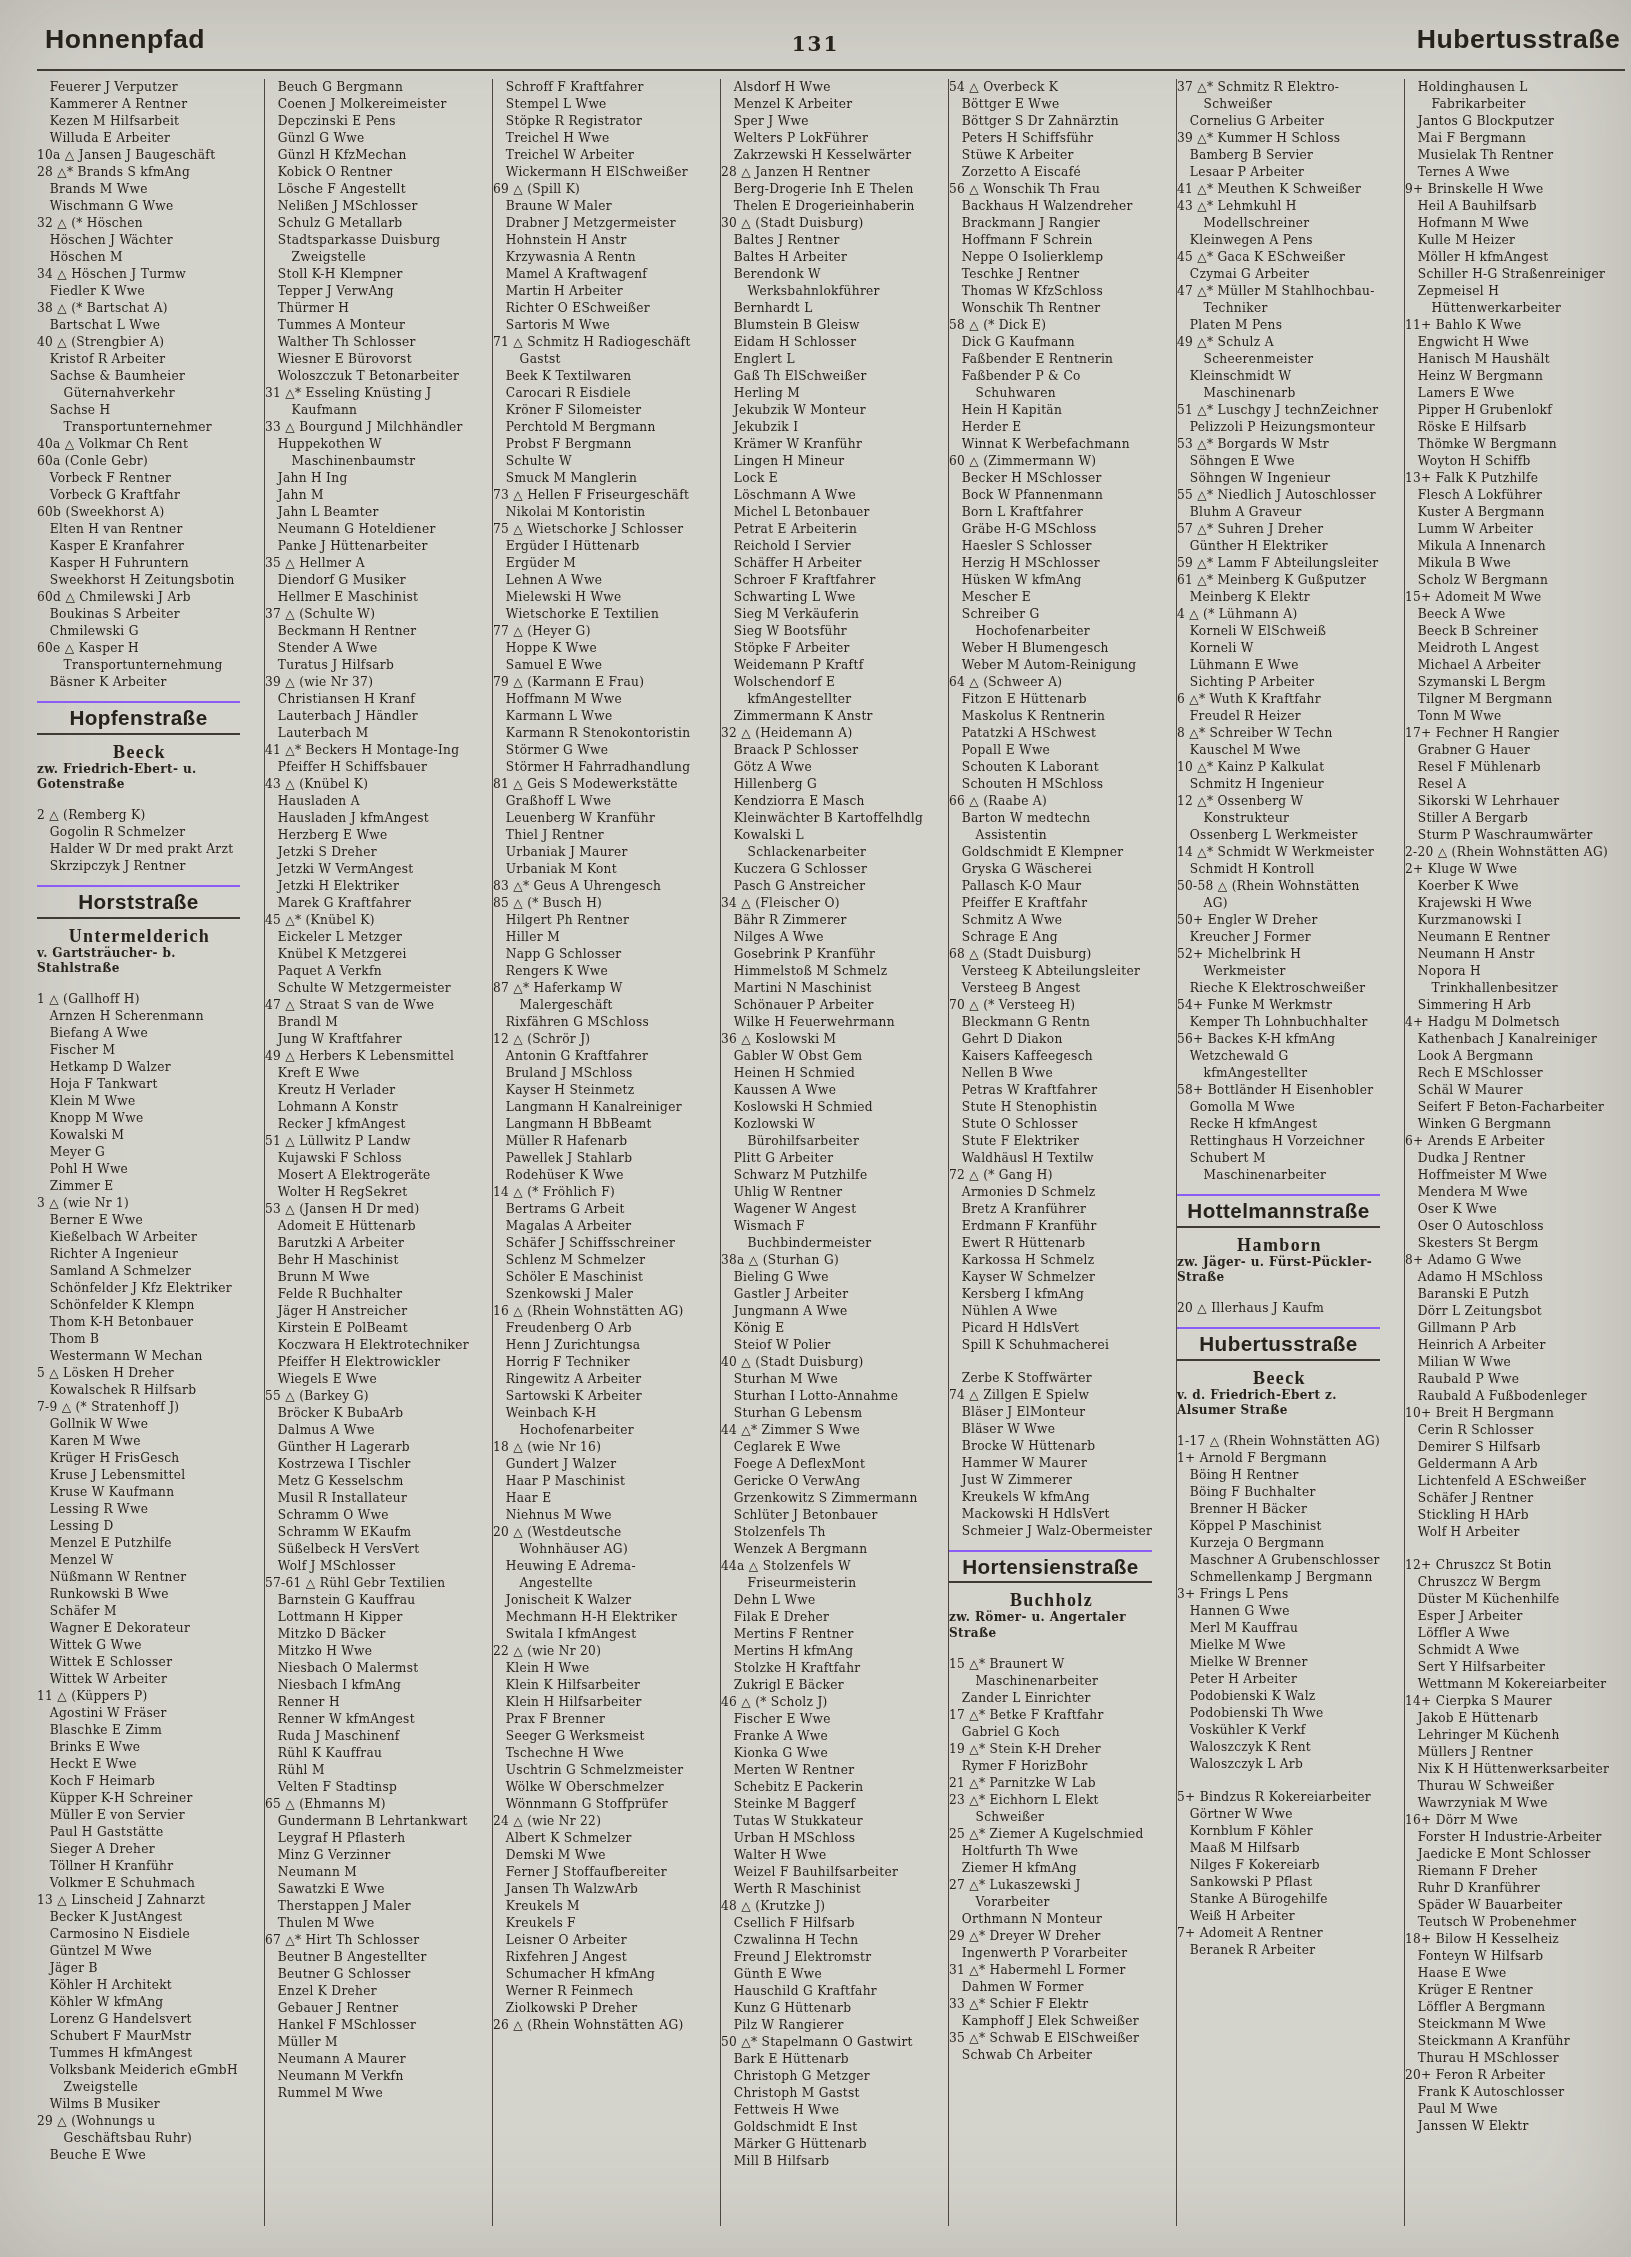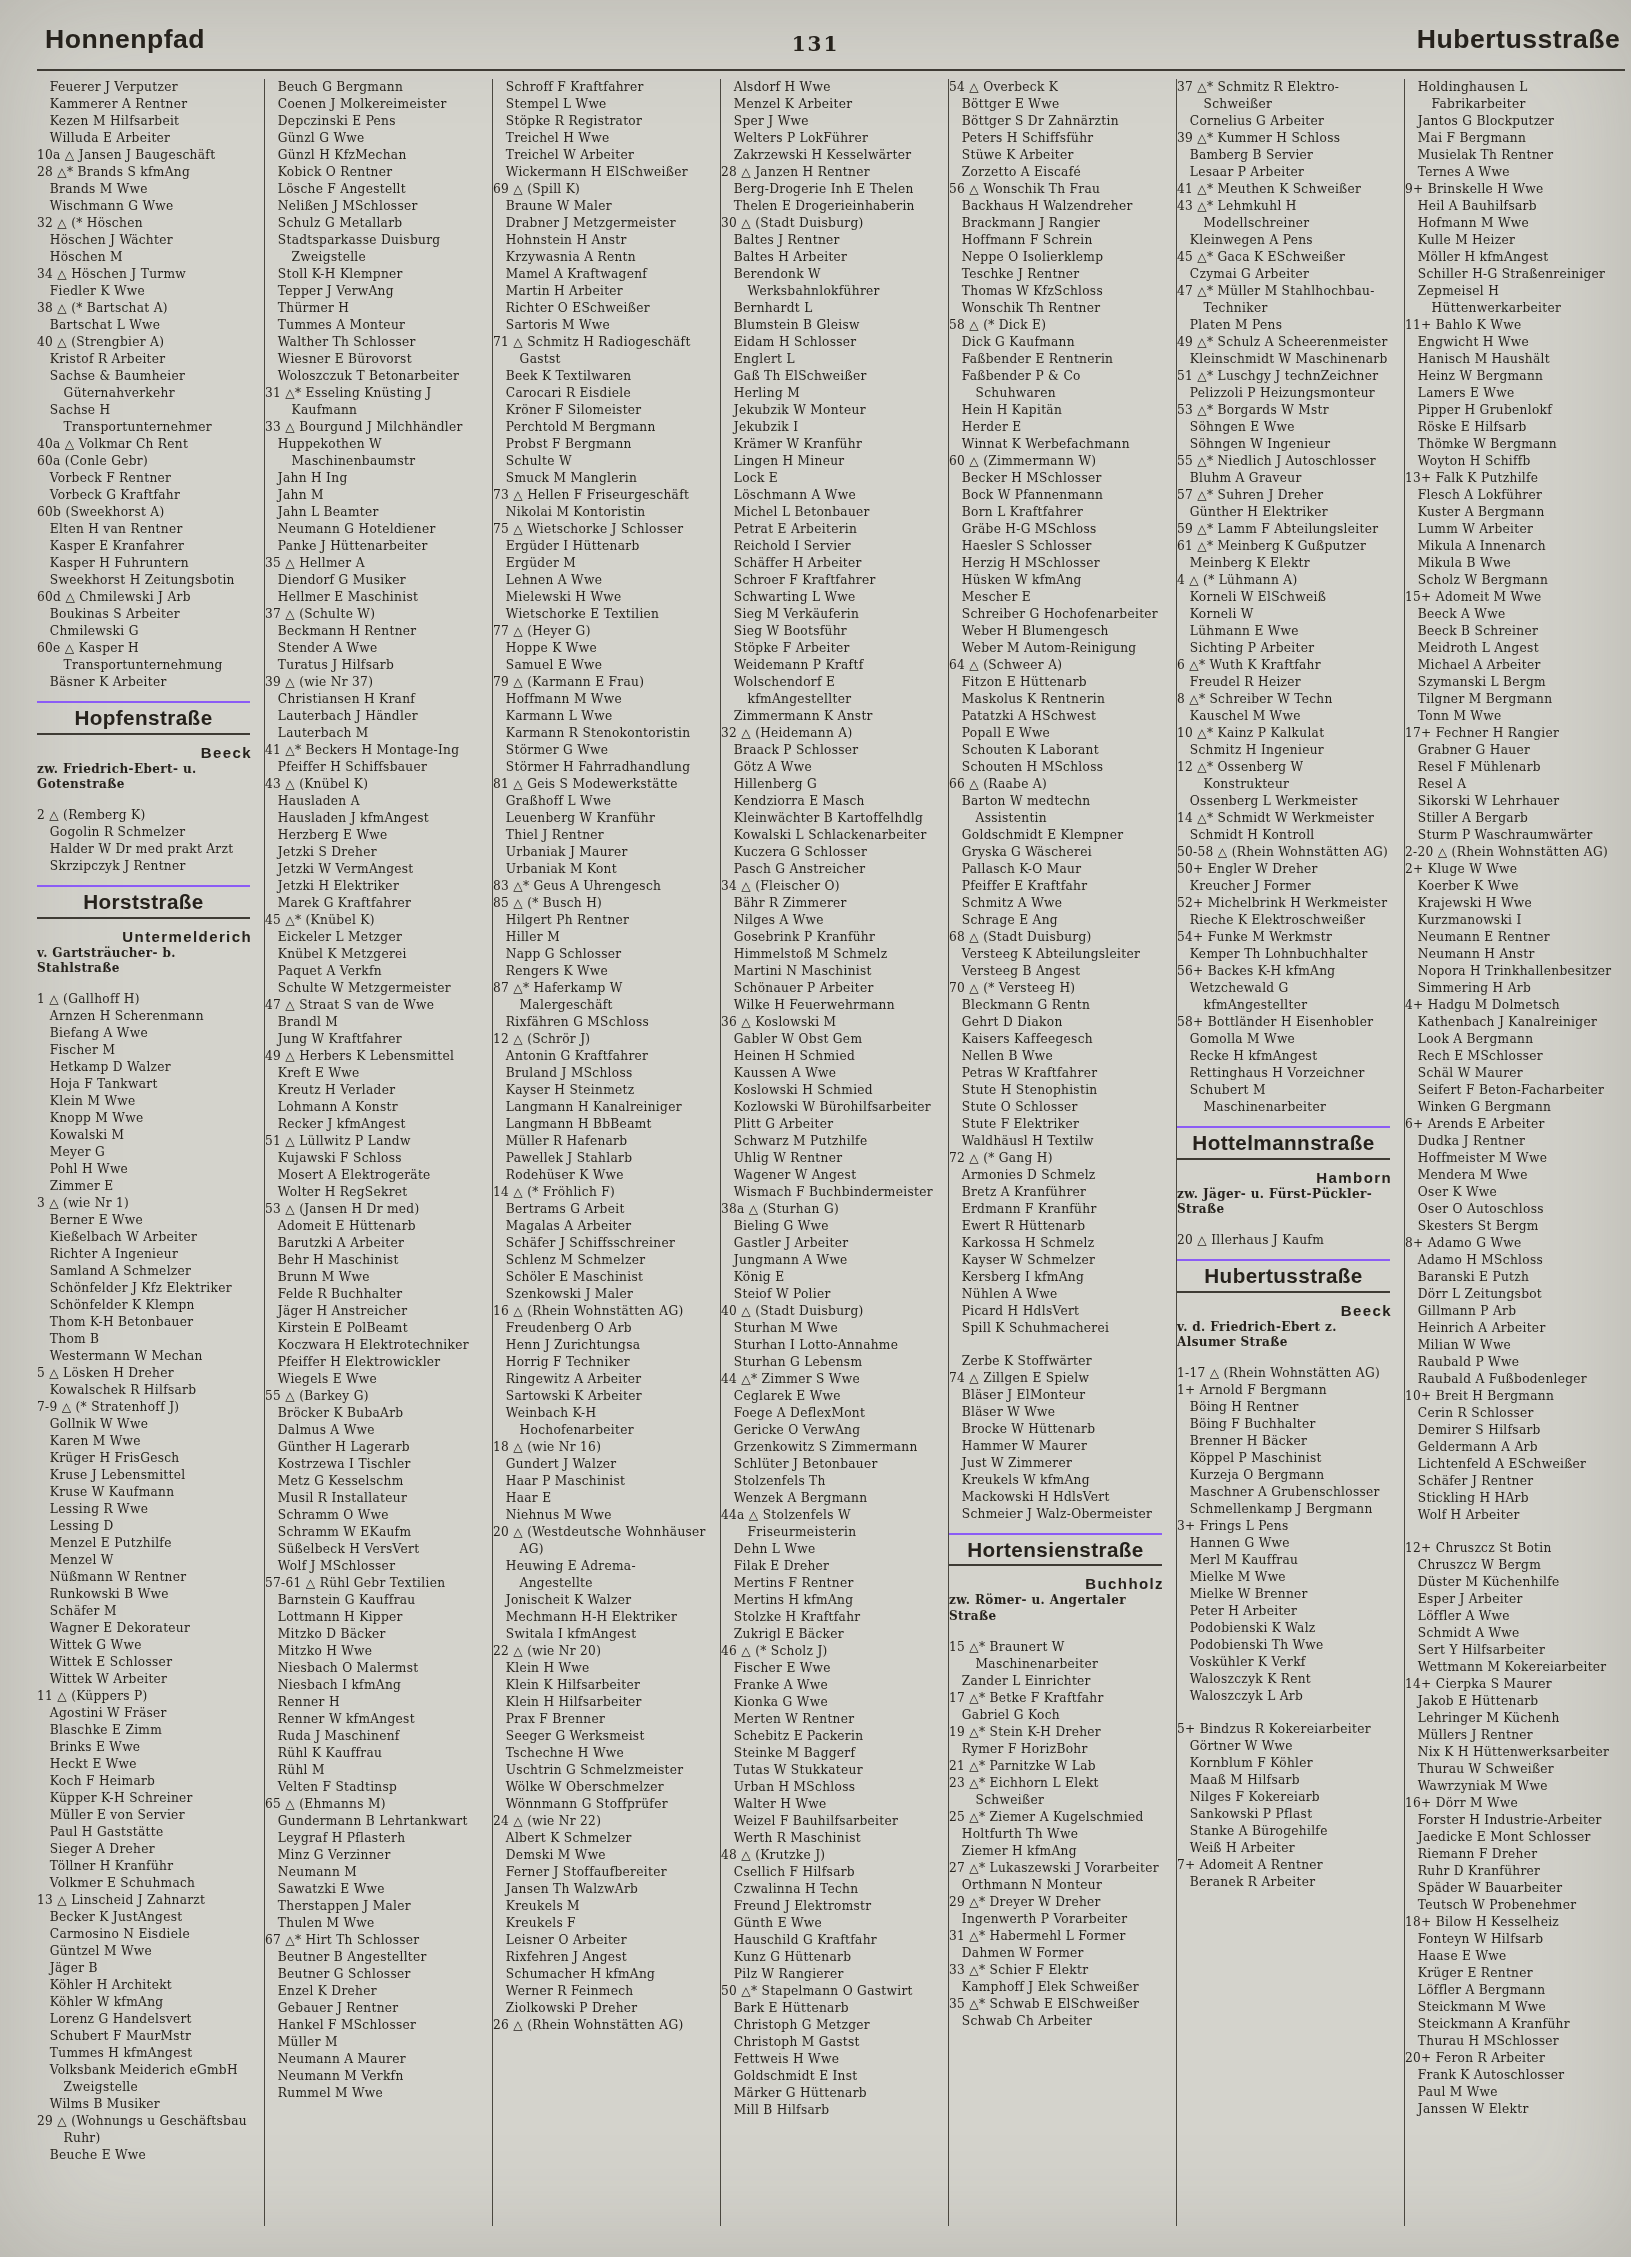--- a/index.html
+++ b/index.html
@@ -37,40 +37,40 @@
     background:#3e3b34;
   }
   
   .columns{
     position:absolute;left:37px;top:79px;height:2147px;
     display:flex;
   }
   .col{
     box-sizing:border-box;
     width:228px;height:100%;
-    padding-right:12px;
+    padding-right:22px;
     border-right:1px solid #4a473f;
     overflow:hidden;
     font-size:12.2px;line-height:17px;letter-spacing:0.3px;
   }
   .col:last-child{border-right:none;}
   .ln{padding-left:26.6px;text-indent:-13.8px;white-space:normal;}
   .ln.num{text-indent:-26.6px;}
   .street{
     border-top:2px solid #8b5cf6;
     border-bottom:2px solid #3e3b34;
     text-align:center;
     font-family:"Liberation Sans", sans-serif;
     font-weight:bold;font-size:20.7px;letter-spacing:0.4px;
     padding:5.9px 0 6.9px;margin:9.9px 2px 8.9px 0;
   }
   .district{
-    text-align:right;
-    font-family:Liberation Sans, sans-serif;
-    font-weight:bold;font-size:15px;letter-spacing:1.4px;
+    text-align:center;
+    font-family:Liberation Serif, serif;
+    font-weight:bold;font-size:18px;letter-spacing:1.4px;
     margin:2px 0 1px;
   }
   .district-loc{
     font-weight:bold;font-size:12px;
     line-height:15.8px;margin:1px 3.9px 13.8px 0;letter-spacing:0.4px;
   }
   .gap{height:15.8px;}
 </style>
 </head>
 <body>

